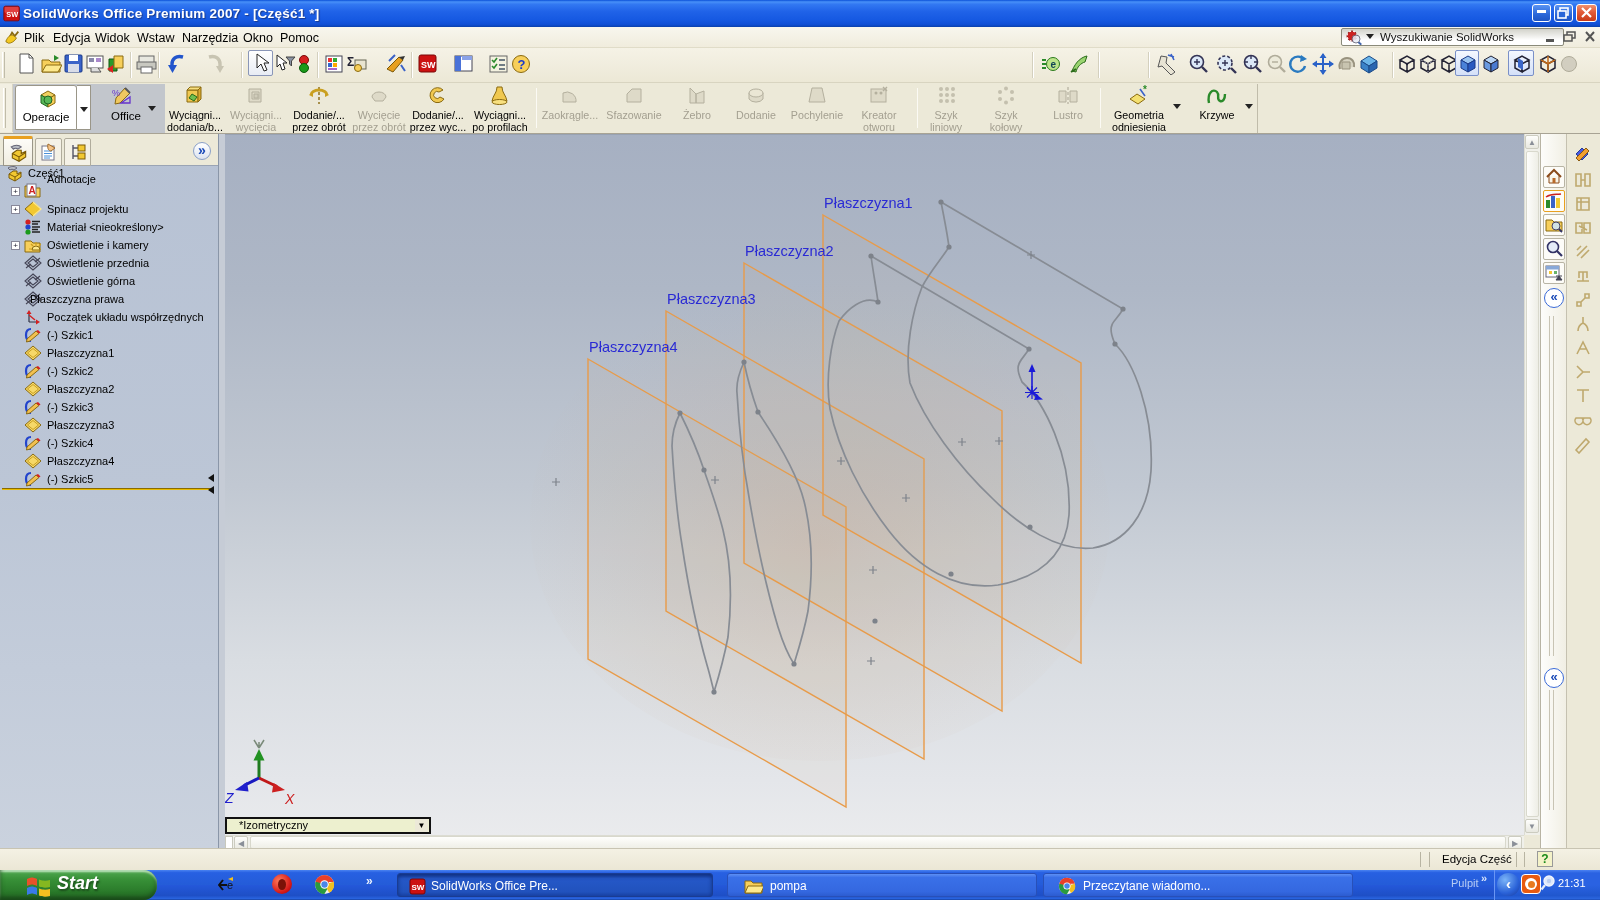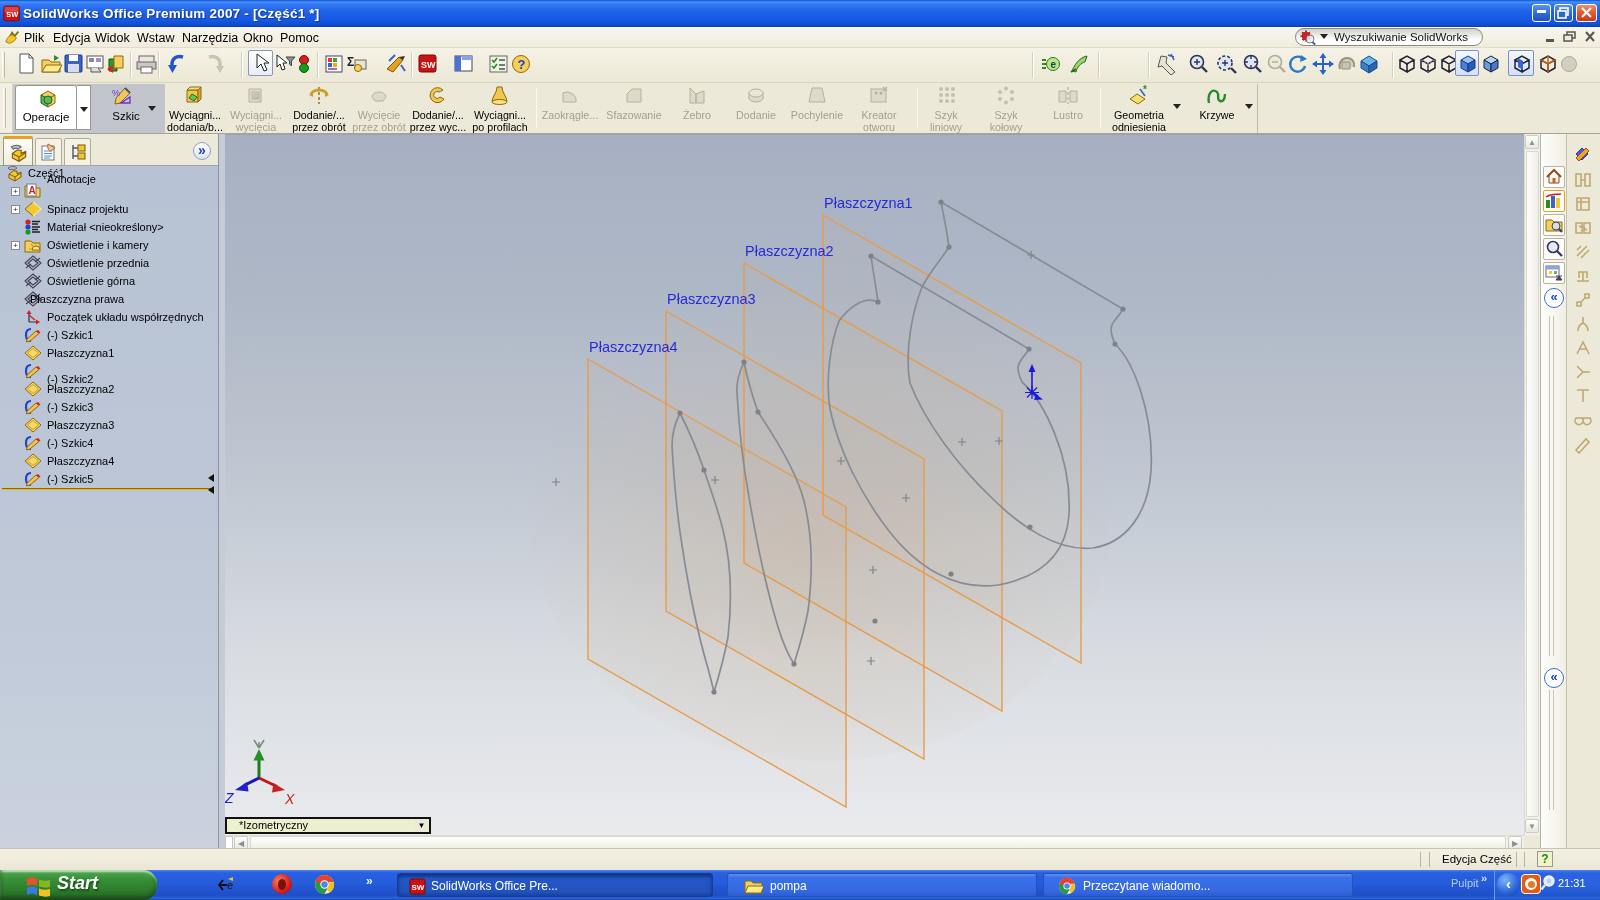--- a/index.html
+++ b/index.html
@@ -73,21 +73,21 @@
       <path d="M3 15 L9 4 L12 8 L16 3" stroke="#8a6a10" stroke-width="2" fill="none"></path>
       <path d="M2 14 c2-5 5-8 8-7 l4 3 c-2 4-6 6-9 6 z" fill="#f4c820" stroke="#9a7a12"></path>
     </svg>
  <div class="mitem" style="left:24px">Plik</div>
  <div class="mitem" style="left:53px">Edycja</div>
  <div class="mitem" style="left:95px">Widok</div>
  <div class="mitem" style="left:137px">Wstaw</div>
  <div class="mitem" style="left:182px">Narzędzia</div>
  <div class="mitem" style="left:243px">Okno</div>
  <div class="mitem" style="left:280px">Pomoc</div>
- <div class="abs" style="left:1295px;top:1px;width:188px;height:18px;border:1px solid #8a8a7a;border-radius:9px;background:linear-gradient(180deg,#d2d2ca,#ffffff 70%)">
+ <div class="abs" style="left:1341px;top:1px;width:223px;height:18px;border:1px solid #8a8a7a;border-radius:2px;background:linear-gradient(180deg,#d2d2ca,#ffffff 70%)">
    <svg class="abs" style="left:4px;top:1px" width="16" height="15" viewBox="0 0 16 15">
         <circle cx="6" cy="6" r="5" fill="#cc2222" stroke="#881111"></circle>
         <circle cx="6" cy="6" r="5" fill="none" stroke="#fff" stroke-width="1.2" stroke-dasharray="2 2"></circle>
         <circle cx="10" cy="9" r="4" fill="#e8eef8" opacity="0.85" stroke="#667"></circle>
         <rect x="12.5" y="11.5" width="4" height="2" rx="1" transform="rotate(40 13 12)" fill="#46a"></rect>
       </svg>
    <div class="abs" style="left:24px;top:5px;width:0;height:0;border-left:4px solid transparent;border-right:4px solid transparent;border-top:5px solid #222"></div>
    <div class="abs" style="left:38px;top:2px;font-size:11.5px;color:#111">Wyszukiwanie SolidWorks</div>
  </div>
  <div class="abs" style="left:1543px;top:3px;width:15px;height:14px">
@@ -307,21 +307,21 @@
  </div>
  <div class="abs" style="left:77px;top:2px;width:14px;height:45px;background:#fff;border:1px solid #9a9688;border-left:none">
       <div class="abs" style="left:3px;top:21px;width:0;height:0;border-left:4px solid transparent;border-right:4px solid transparent;border-top:5px solid #222"></div>
     </div>
  <svg class="abs" style="left:112px;top:3px" width="20" height="20">
       <path d="M13 2 L18 7 L8 17 L3 18 L4 12 z" fill="#f0c860" stroke="#8a6a10"></path>
       <path d="M13 2 L18 7" stroke="#555" stroke-width="2"></path>
       <text x="0" y="10" font-size="9" fill="#6633cc">%</text>
       <path d="M9 17 h9 v-6 z" fill="none" stroke="#6633cc" stroke-width="1.3"></path>
     </svg>
- <div class="abs" style="left:96px;top:27px;width:60px;text-align:center;font-size:11.5px;color:#000">Szkic</div>
+ <div class="abs" style="left:96px;top:27px;width:60px;text-align:center;font-size:11.5px;color:#000">Office</div>
  <div class="abs" style="left:148px;top:23px;width:0;height:0;border-left:4px solid transparent;border-right:4px solid transparent;border-top:5px solid #222"></div>
 
  <div class="rbtn" style="left:164px;width:62px"><svg width="22" height="21">
         <path d="M3 5 h11 v12 h-11 z" fill="#f0c850" stroke="#8a6a10"></path>
         <path d="M3 5 l3 -3 h11 l-3 3 z" fill="#f8e080" stroke="#8a6a10"></path>
         <path d="M17 2 v12 l-3 3 v-12 z" fill="#d8a830" stroke="#8a6a10"></path>
         <path d="M8 9 l5 3 l-3 4 l-5 -3 z" fill="#70c050" stroke="#2a6a1a"></path>
       </svg><div class="rlab">Wyciągni...
 dodania/b...</div></div>
  <div class="rbtn" style="left:226px;width:60px"><svg width="22" height="21">
@@ -511,21 +511,21 @@
 <div class="abs" style="left:24px;top:211px"><svg width="18" height="16" viewBox="0 0 18 16">
           <path d="M9 1 L17 8 L9 15 L1 8 z" fill="#f6d868" stroke="#8a6a10"></path>
           <path d="M9 3.5 L14.5 8 L9 12.5 L3.5 8 z" fill="none" stroke="#caa020"></path>
         </svg></div>
 <div class="titem" style="left:47px;top:213px">Płaszczyzna1</div>
 <div class="abs" style="left:24px;top:229px"><svg width="18" height="16" viewBox="0 0 18 16">
           <path d="M7 2 C3 2 2 5 2 8 c0 3 1 6 5 6" fill="none" stroke="#2244cc" stroke-width="2.2"></path>
           <path d="M3 12 L12 4 l3 2.5 L6 14 l-3.5 1 z" fill="#f2c050" stroke="#8a6a10"></path>
           <path d="M12 4 l3 2.5 l1.5 -1 L14 3 z" fill="#d42020"></path>
         </svg></div>
-<div class="titem" style="left:47px;top:239px">(-) Szkic2</div>
+<div class="titem" style="left:47px;top:231px">(-) Szkic2</div>
 <div class="abs" style="left:24px;top:247px"><svg width="18" height="16" viewBox="0 0 18 16">
           <path d="M9 1 L17 8 L9 15 L1 8 z" fill="#f6d868" stroke="#8a6a10"></path>
           <path d="M9 3.5 L14.5 8 L9 12.5 L3.5 8 z" fill="none" stroke="#caa020"></path>
         </svg></div>
 <div class="titem" style="left:47px;top:249px">Płaszczyzna2</div>
 <div class="abs" style="left:24px;top:265px"><svg width="18" height="16" viewBox="0 0 18 16">
           <path d="M7 2 C3 2 2 5 2 8 c0 3 1 6 5 6" fill="none" stroke="#2244cc" stroke-width="2.2"></path>
           <path d="M3 12 L12 4 l3 2.5 L6 14 l-3.5 1 z" fill="#f2c050" stroke="#8a6a10"></path>
           <path d="M12 4 l3 2.5 l1.5 -1 L14 3 z" fill="#d42020"></path>
         </svg></div>

